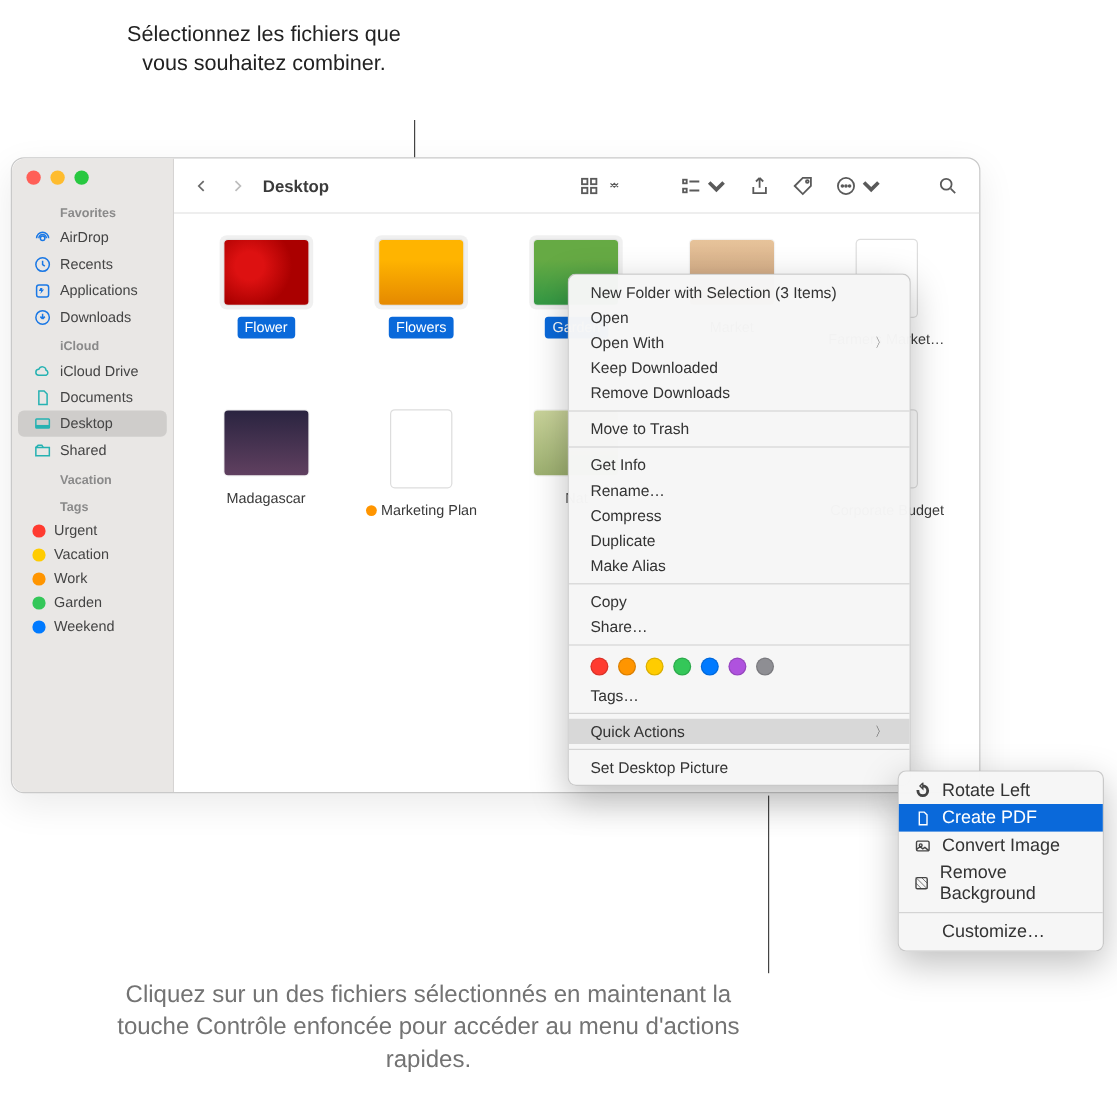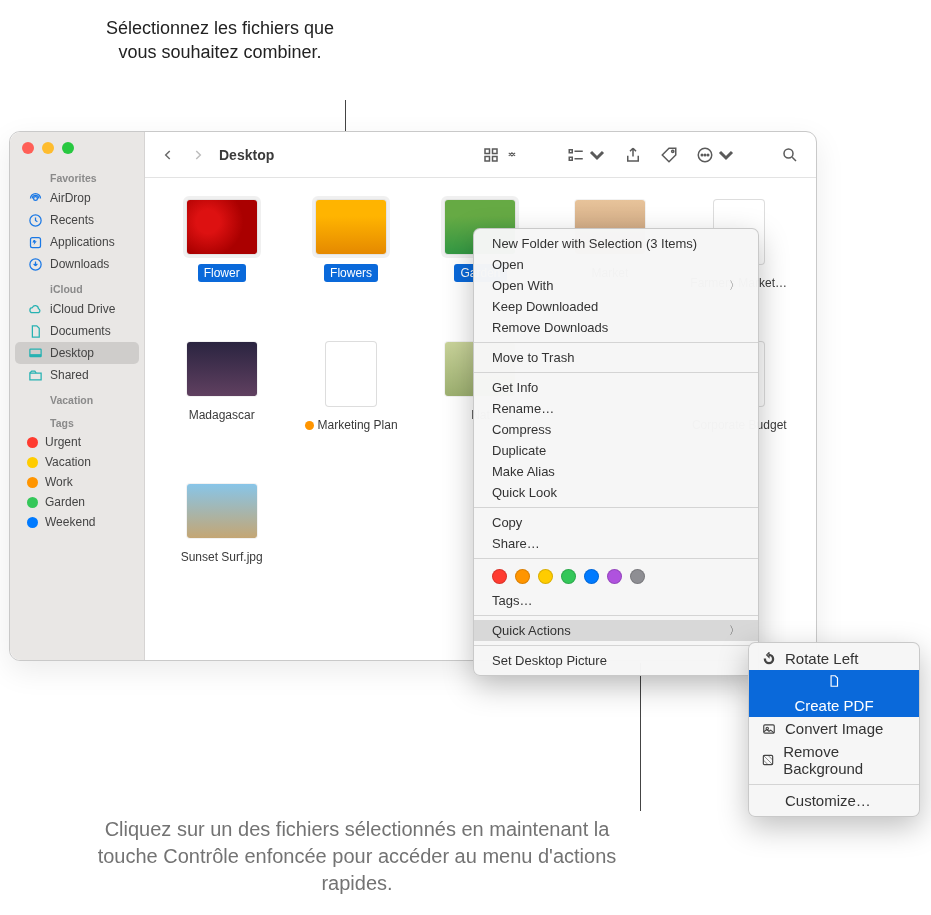--- a/index.html
+++ b/index.html
@@ -168,21 +168,21 @@
     top: 642px; left: 748px;
     width: 172px;
     background: rgba(246,246,246,0.98);
     border: 1px solid rgba(0,0,0,0.18);
     border-radius:7px;
     box-shadow:0 10px 30px rgba(0,0,0,0.25);
     padding:4px 0;
     font-size:15px;
   }
   .sub-item{ padding:3px 12px; display:flex; align-items:center; gap:8px;}
-  .sub-item.hl{ background:#0a69da; color:#fff;flex-direction:column;}
+  .sub-item.hl{ background:#0a69da; color:#fff;}
   .sub-ico{ width:16px;height:16px; display:inline-flex;align-items:center;justify-content:center;}
   .sub-ico svg{width:14px;height:14px;}
 </style>
 </head>
 <body>
 
 <div class="callout-top">Sélectionnez les fichiers que vous souhaitez combiner.</div>
 <div class="callout-line-top"></div>
 <div class="callout-bot">Cliquez sur un des fichiers sélectionnés en maintenant la touche Contrôle enfoncée pour accéder au menu d'actions rapides.</div>
 <div class="callout-line-bot"></div>
@@ -414,26 +414,20 @@
             <div class="thumb t-nat"></div>
           </div>
           <div class="label">Nat</div>
         </div>
         <div class="file" style="grid-column: 5;">
           <div class="thumb-wrap">
             <div class="thumb doc t-budget"></div>
           </div>
           <div class="label">Corporate Budget</div>
         </div>
-        <div class="file" style="grid-area: 3 / 1;">
-          <div class="thumb-wrap">
-            <div class="thumb t-surf"></div>
-          </div>
-          <div class="label">Sunset Surf.jpg</div>
-        </div>
       </div>
   </div>
 </div>
 
 <div class="ctx">
   <div class="ctx-item">
       <span>New Folder with Selection (3 Items)</span>
     </div>
   <div class="ctx-item">
       <span>Open</span>
@@ -460,23 +454,20 @@
       <span>Rename…</span>
     </div>
   <div class="ctx-item">
       <span>Compress</span>
     </div>
   <div class="ctx-item">
       <span>Duplicate</span>
     </div>
   <div class="ctx-item">
       <span>Make Alias</span>
-    </div>
-  <div class="ctx-item">
-      <span>Quick Look</span>
     </div>
   <div class="ctx-sep"></div>
   <div class="ctx-item">
       <span>Copy</span>
     </div>
   <div class="ctx-item">
       <span>Share…</span>
     </div>
   <div class="ctx-sep"></div>
   <div class="ctx-tags" id="ctx-tags">

